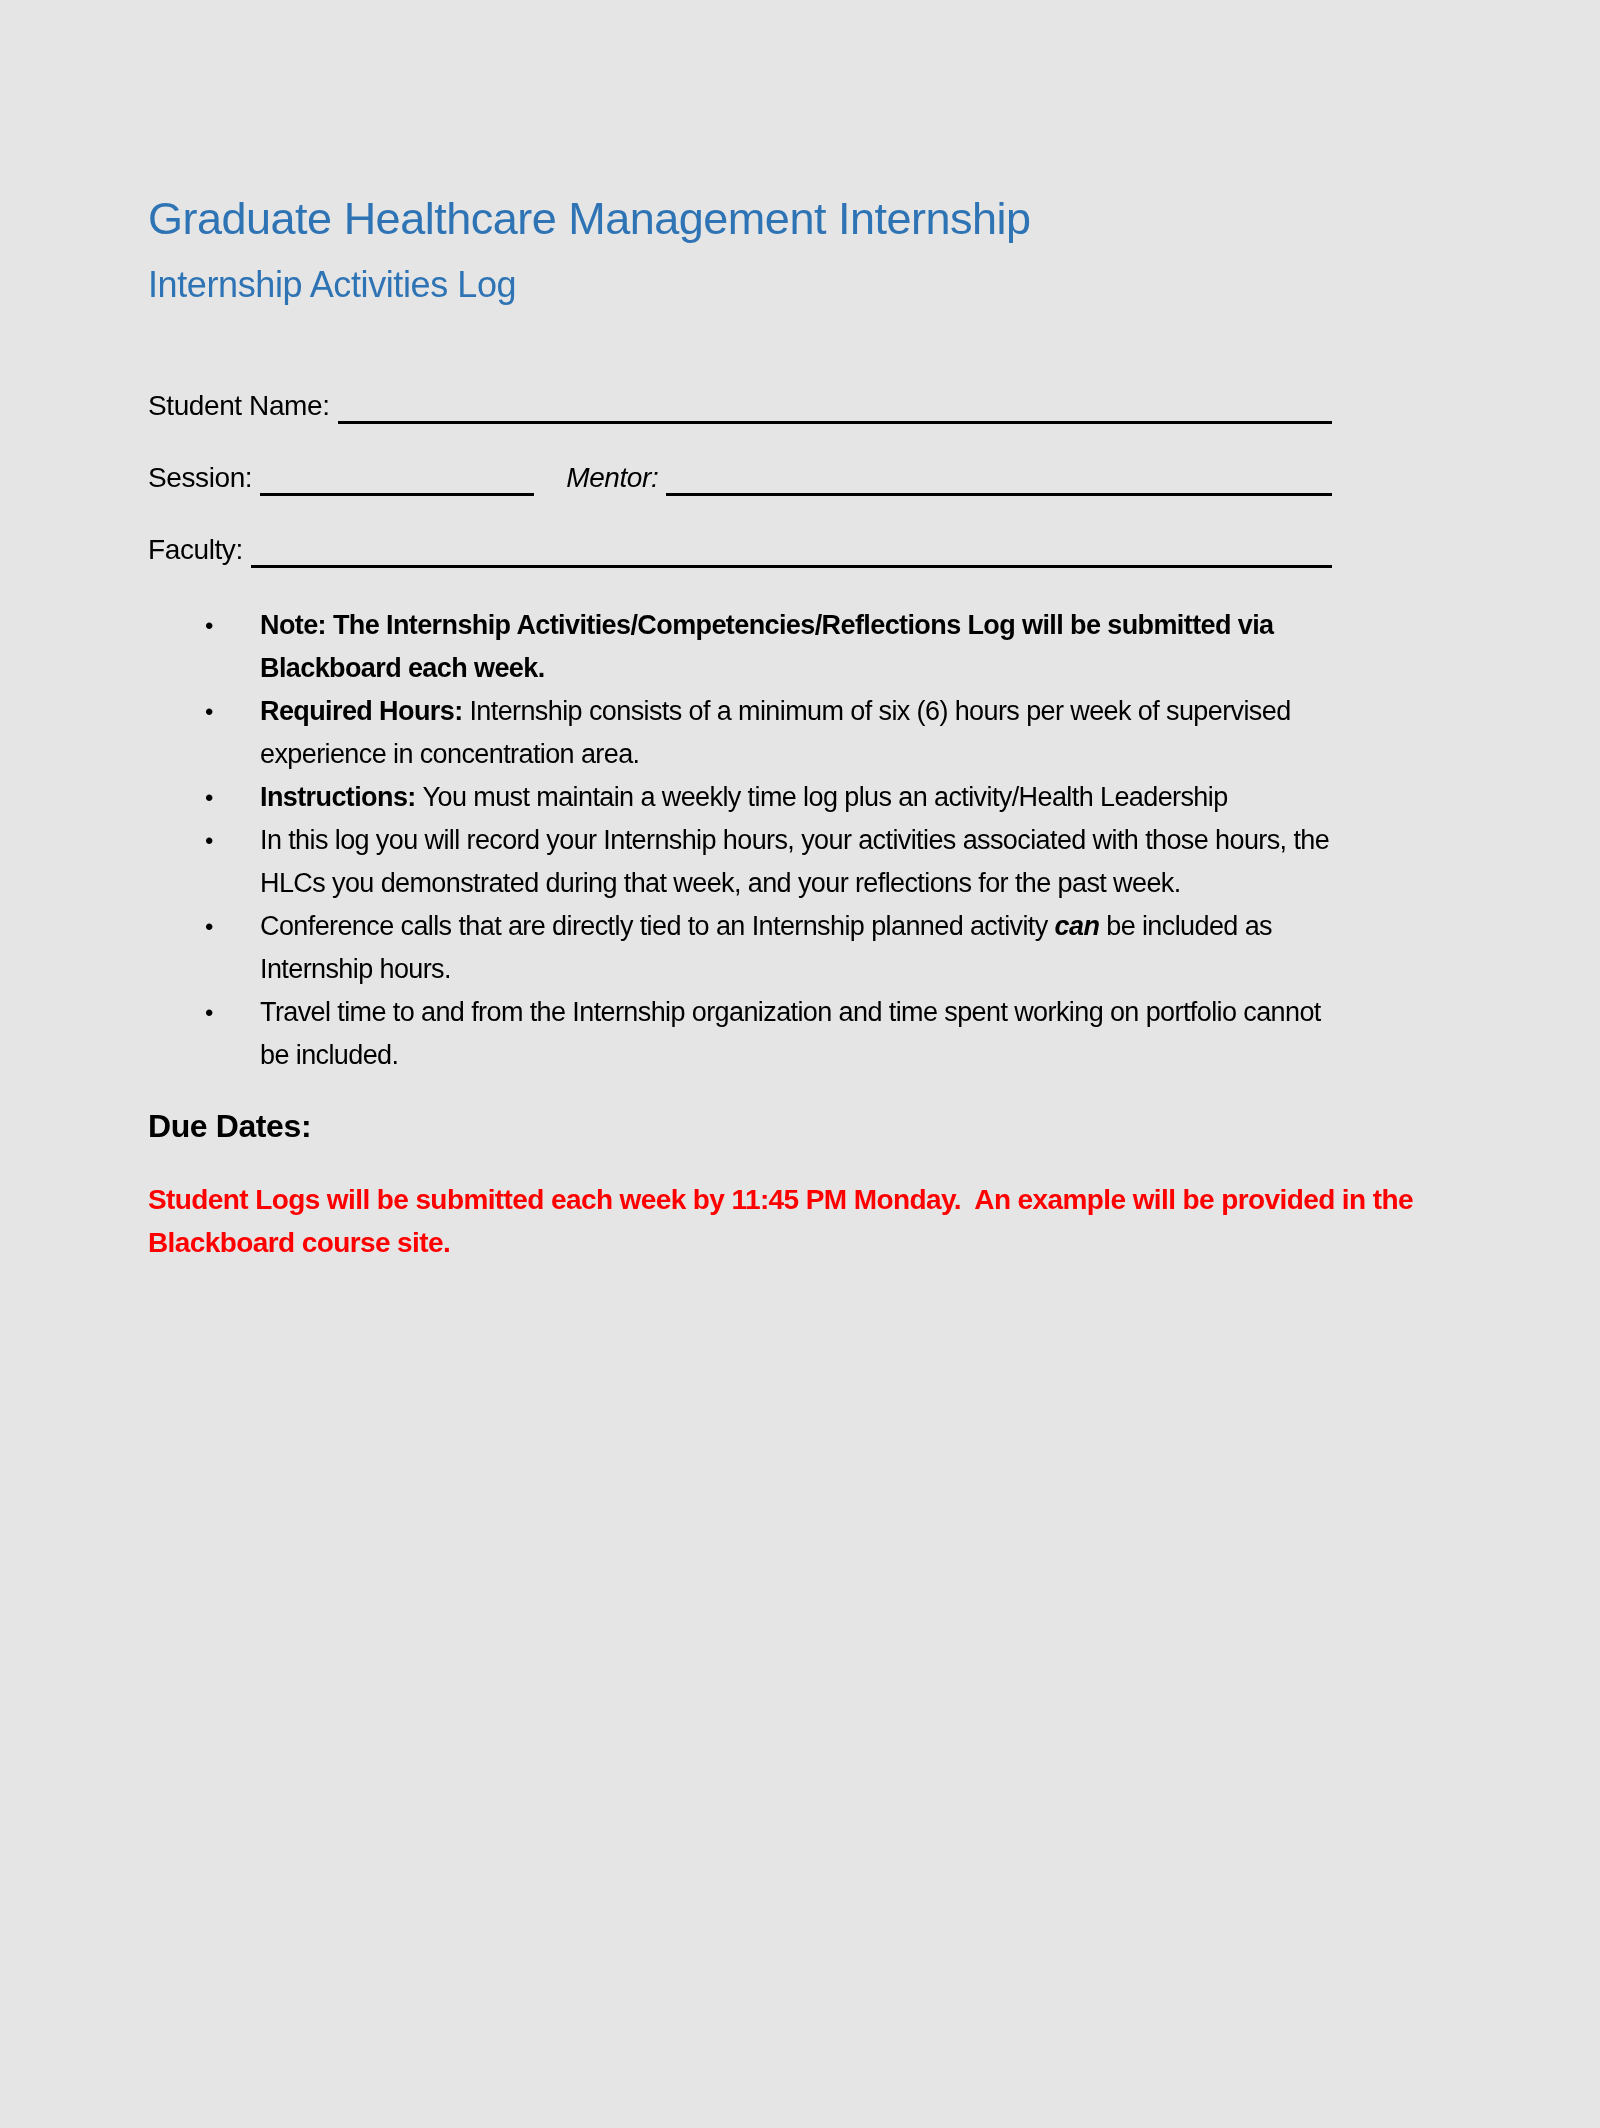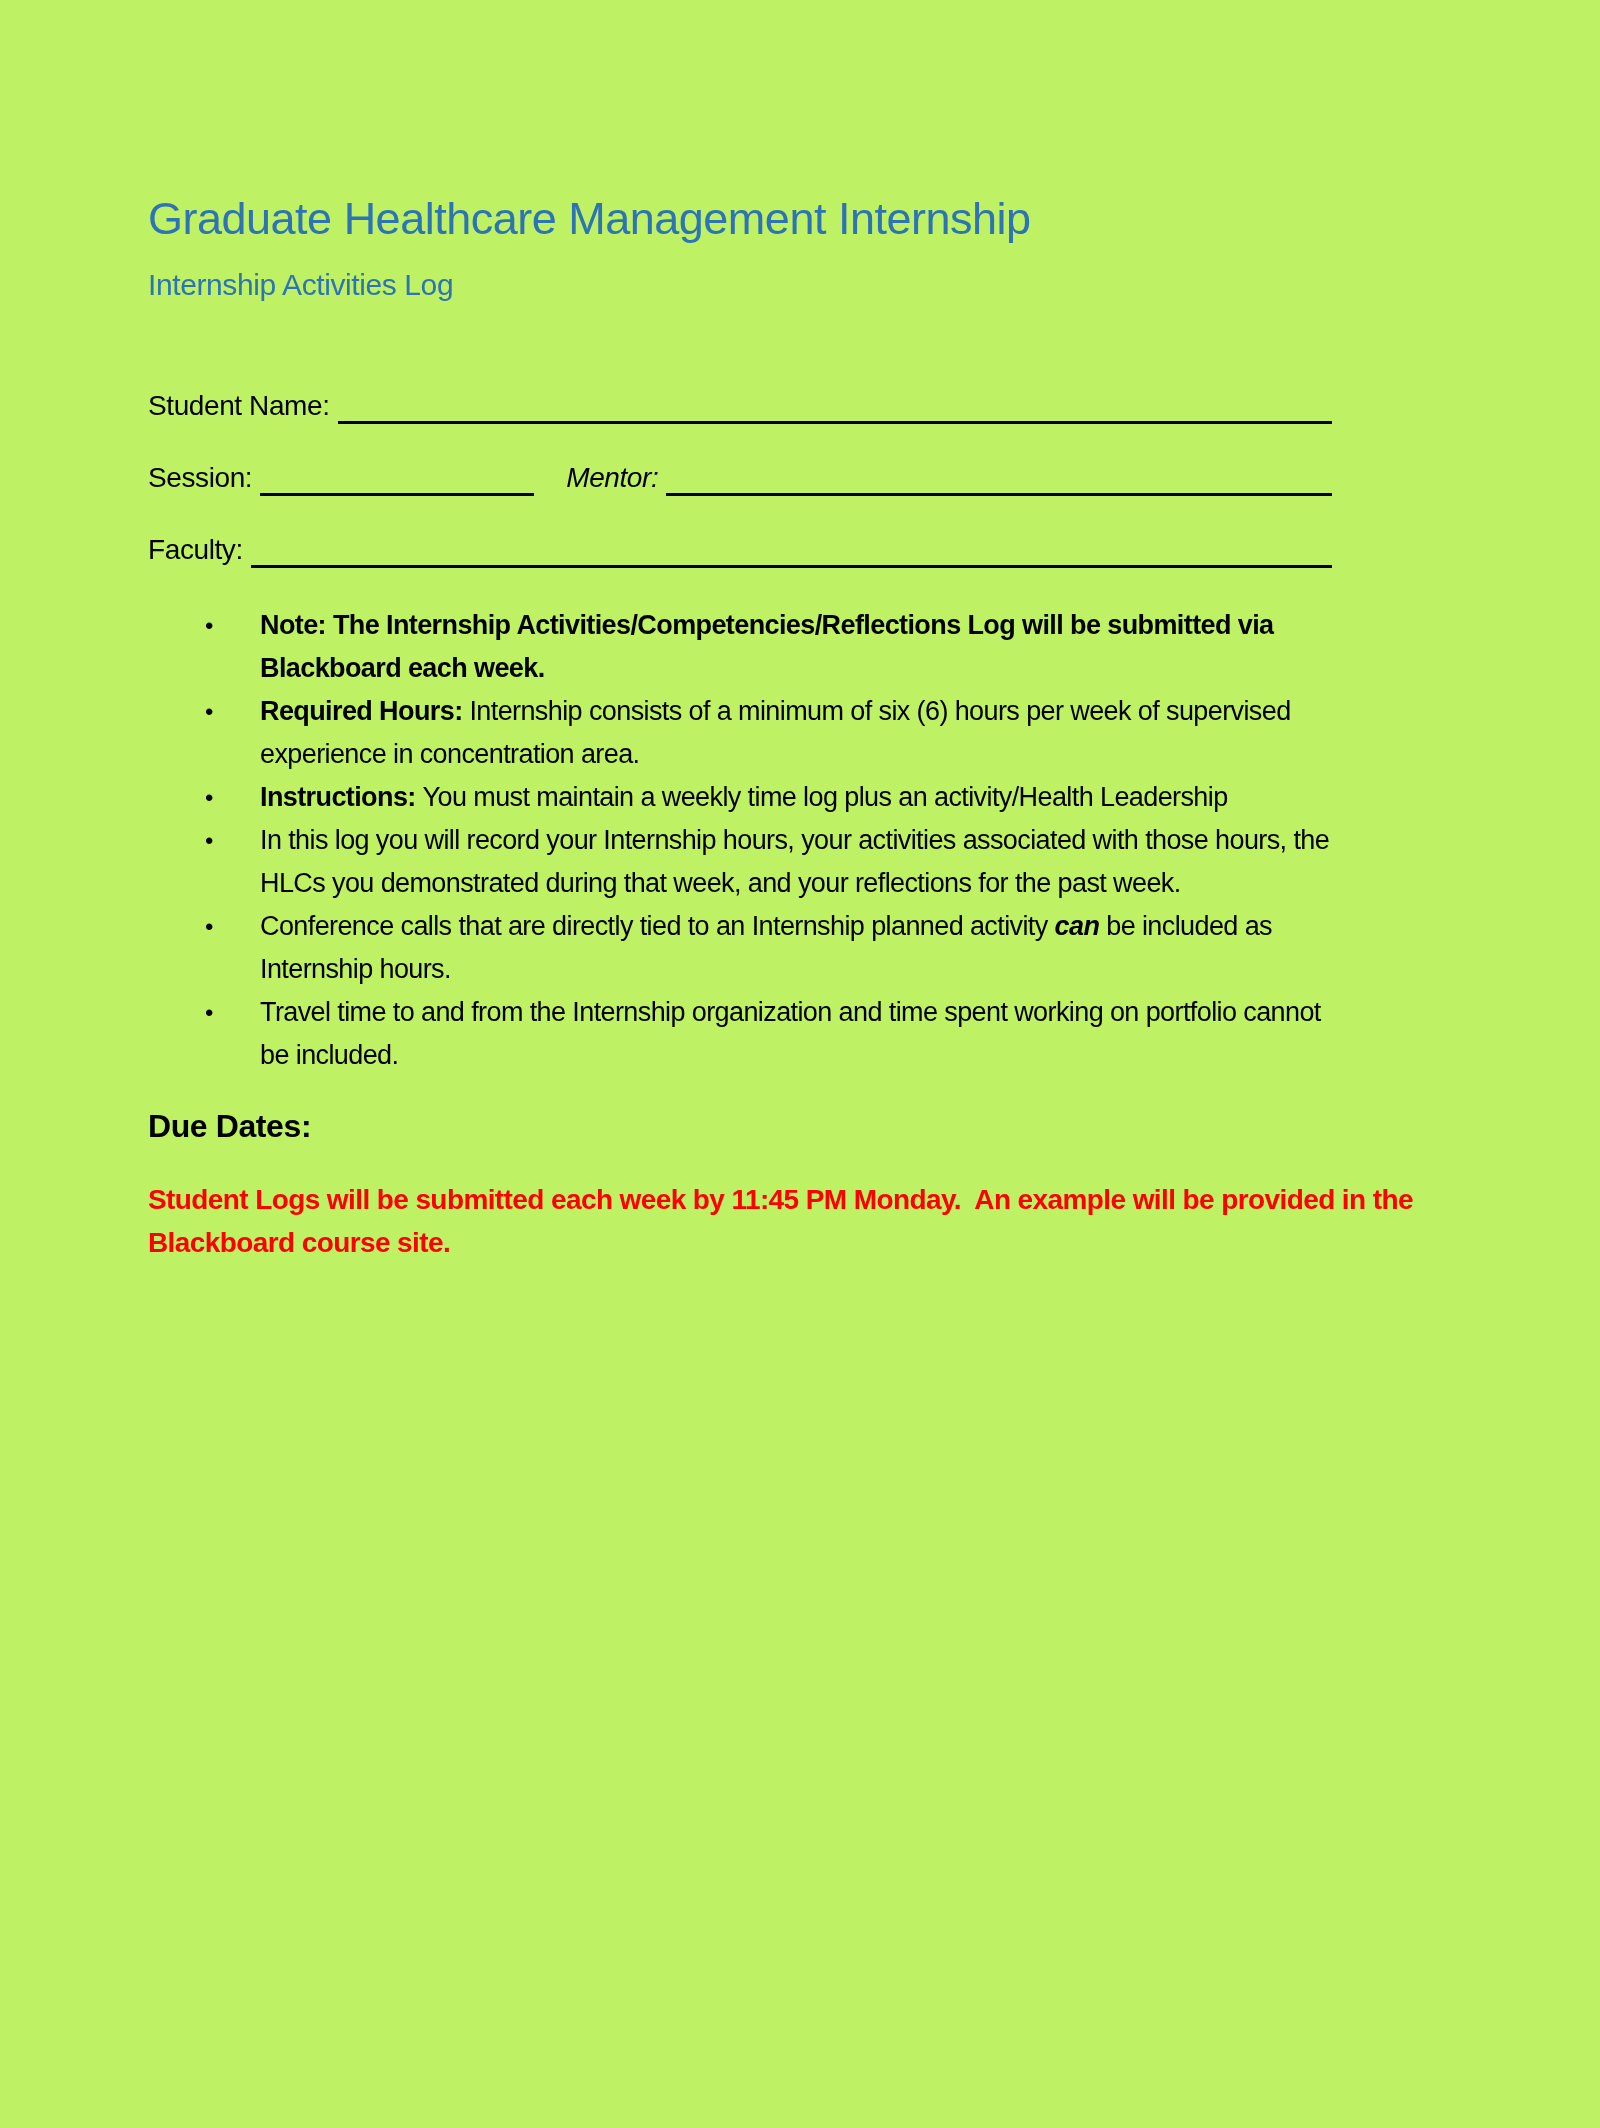--- a/index.html
+++ b/index.html
@@ -1,37 +1,37 @@
 <!DOCTYPE html>
 <html style="--accent: #2E74B5; --alert: #FE0000; --text: #000000;"><head>
 <meta charset="utf-8">
 <style>
   html,body{margin:0;padding:0;background:#ffffff;}
   .page{
     position:relative;
     width:1600px;height:2128px;
-    background:#bef264;
+    background:#e5e5e5;
     box-sizing:border-box;
     padding:192px 150px 0 148px;
     overflow:hidden;
     font-family:"Liberation Sans","DejaVu Sans",sans-serif;
     color:var(--text,#000);
     letter-spacing:-0.4px;
   }
   h1.doc-title{
     margin:0;
     font-size:45px;
     line-height:54px;
     font-weight:400;
     color:var(--accent,#2E74B5);
     letter-spacing:-0.5px;
   }
   h2.doc-subtitle{
     margin:20px 0 0 0;
-    font-size:30px;
+    font-size:36px;
     line-height:38px;
     font-weight:400;
     color:var(--accent,#2E74B5);
   }
   .form{margin-top:84px;width:1184px;}
   .row{
     display:flex;
     align-items:flex-end;
     height:36px;
     margin-bottom:36px;

